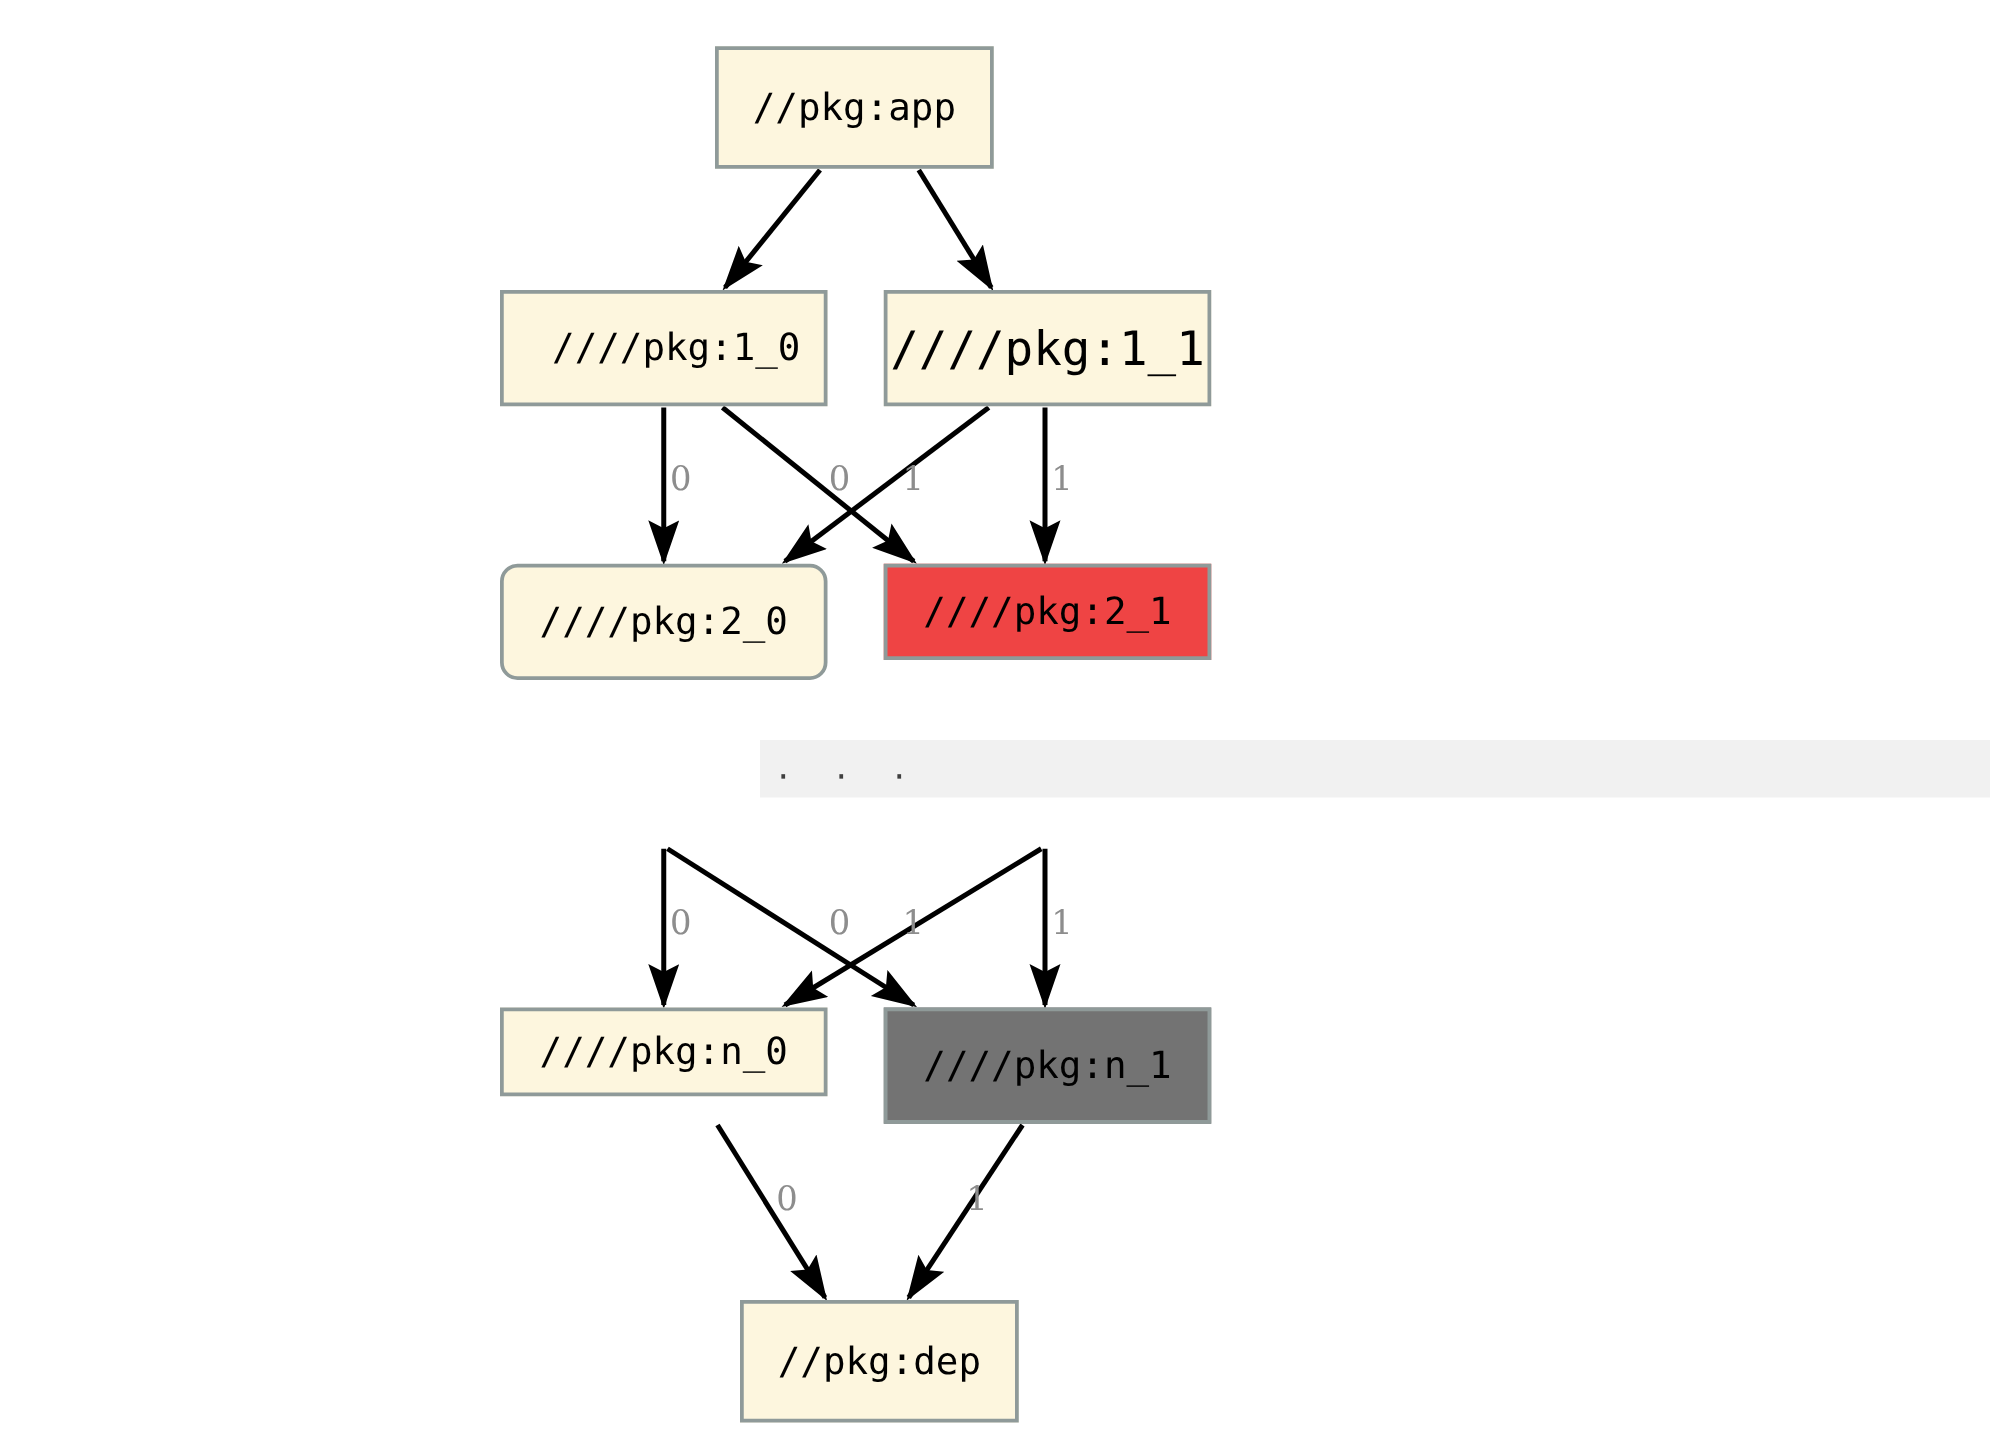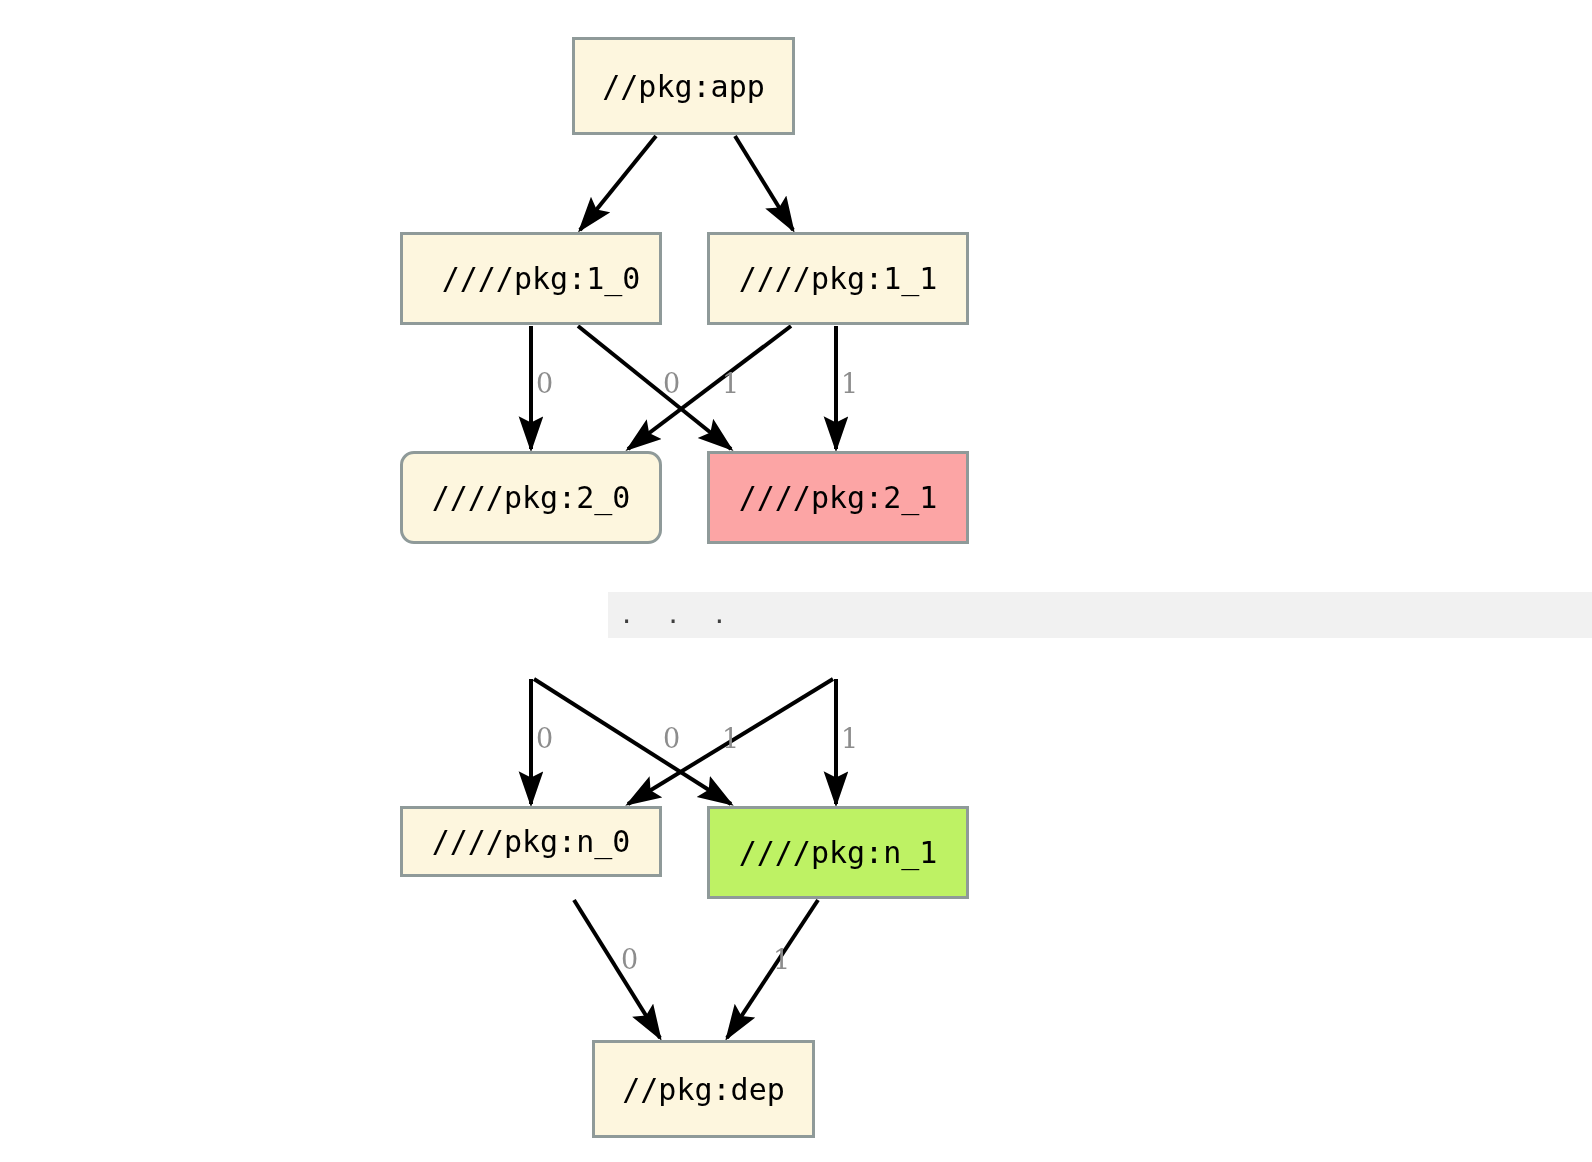--- a/index.html
+++ b/index.html
@@ -72,33 +72,33 @@
       </g>
   </svg>
 
   <div id="nodes-group">
       <div class="node" style="left: 572px; top: 37px; width: 223px; height: 98px; font-size: 30px; background: rgb(253, 246, 222); border-color: rgb(143, 154, 153); color: rgb(0, 0, 0);">
         <span class="node-label">//pkg:app</span>
       </div>
       <div class="node" style="left: 400px; top: 232px; width: 262px; height: 93px; font-size: 30px; background: rgb(253, 246, 222); border-color: rgb(143, 154, 153); color: rgb(0, 0, 0); padding-left: 20px;">
         <span class="node-label">////pkg:1_0</span>
       </div>
-      <div class="node" style="left: 707px; top: 232px; width: 262px; height: 93px; font-size: 30px; background: rgb(253, 246, 222); border-color: rgb(143, 154, 153); color: rgb(0, 0, 0);">
+      <div class="node" style="left: 707px; top: 232px; width: 262px; height: 93px; font-size: 38px; background: rgb(253, 246, 222); border-color: rgb(143, 154, 153); color: rgb(0, 0, 0);">
         <span class="node-label">////pkg:1_1</span>
       </div>
       <div class="node" style="left: 400px; top: 451px; width: 262px; height: 93px; font-size: 30px; background: rgb(253, 246, 222); border-color: rgb(143, 154, 153); color: rgb(0, 0, 0); border-radius: 14px;">
         <span class="node-label">////pkg:2_0</span>
       </div>
-      <div class="node" style="left: 707px; top: 451px; width: 262px; height: 93px; font-size: 30px; background: #fca5a5; border-color: rgb(143, 154, 153); color: rgb(0, 0, 0);">
+      <div class="node" style="left: 707px; top: 451px; width: 262px; height: 77px; font-size: 30px; background: #ef4444; border-color: rgb(143, 154, 153); color: rgb(0, 0, 0);">
         <span class="node-label">////pkg:2_1</span>
       </div>
       <div class="node" style="left: 400px; top: 806px; width: 262px; height: 71px; font-size: 30px; background: rgb(253, 246, 222); border-color: rgb(143, 154, 153); color: rgb(0, 0, 0);">
         <span class="node-label">////pkg:n_0</span>
       </div>
-      <div class="node" style="left: 707px; top: 806px; width: 262px; height: 93px; font-size: 30px; background: #bef264; border-color: rgb(143, 154, 153); color: rgb(0, 0, 0);">
+      <div class="node" style="left: 707px; top: 806px; width: 262px; height: 93px; font-size: 30px; background: #737373; border-color: rgb(143, 154, 153); color: rgb(0, 0, 0);">
         <span class="node-label">////pkg:n_1</span>
       </div>
       <div class="node" style="left: 592px; top: 1040px; width: 223px; height: 98px; font-size: 30px; background: rgb(253, 246, 222); border-color: rgb(143, 154, 153); color: rgb(0, 0, 0);">
         <span class="node-label">//pkg:dep</span>
       </div>
     </div>
 
   <div id="labels-group">
       <div class="edge-label" style="left: 536px; top: 370px; color: rgb(141, 141, 141);">0</div>
       <div class="edge-label" style="left: 663px; top: 370px; color: rgb(141, 141, 141);">0</div>

